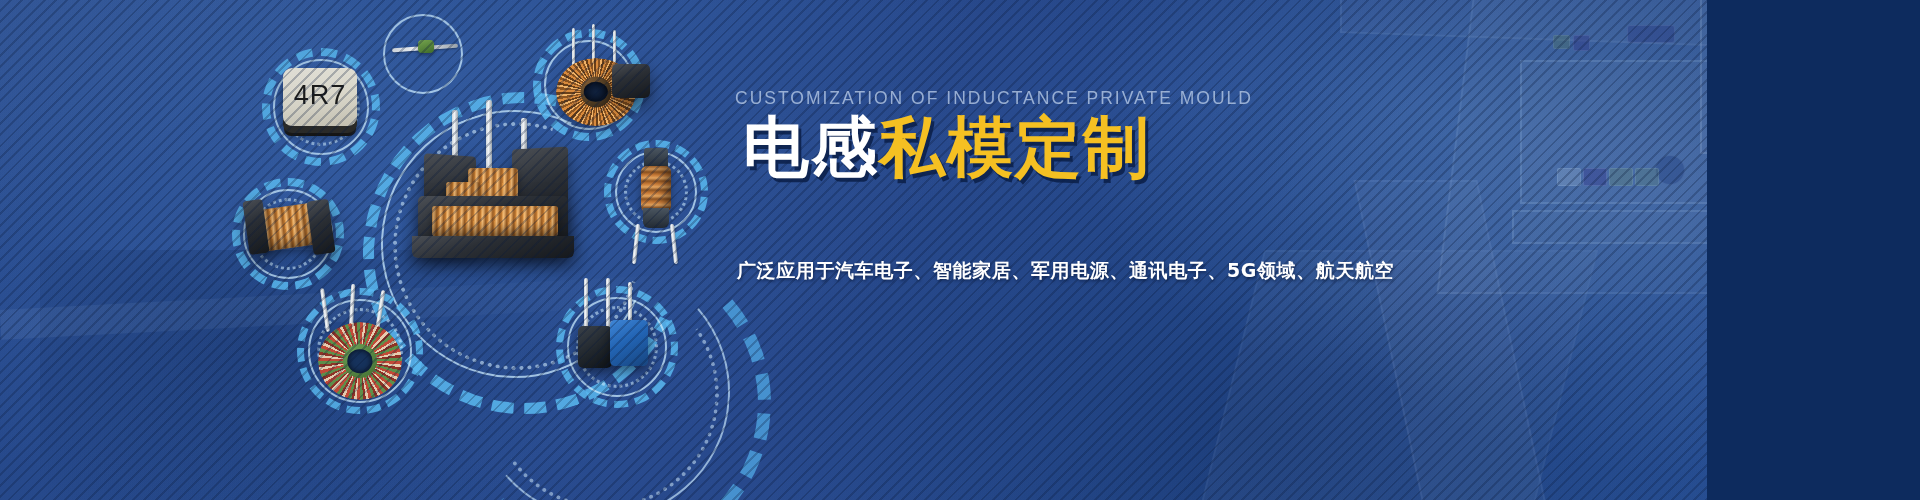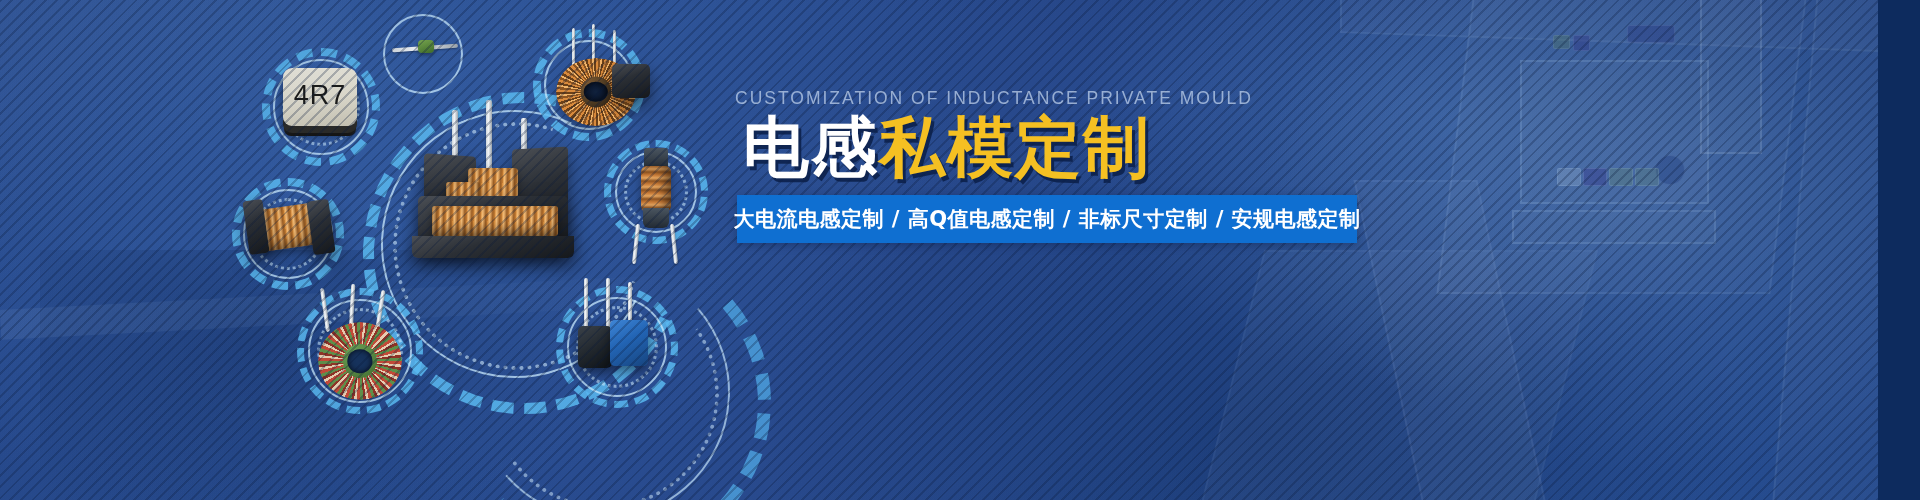--- a/index.html
+++ b/index.html
@@ -2,21 +2,21 @@
 <html><head>
 <meta charset="utf-8">
 <style>
   html, body {
     margin: 0;
     padding: 0;
     background: #0d2b5e;
   }
   #banner {
     position: relative;
-    width: 1878px;
+    width: 1707px;
     height: 500px;
     overflow: hidden;
     font-family: "Liberation Sans", "DejaVu Sans", sans-serif;
     background: #14532d;
   }
 
   
   .bg-photo {
     position: absolute;
     inset: 0;
@@ -428,19 +428,17 @@
   <div class="vignette"></div>
 
   <div class="text-col">
 
     <div class="eyebrow">CUSTOMIZATION OF INDUCTANCE PRIVATE MOULD</div>
 
     <div class="headline">
       <span class="hl-white">电感</span><span class="hl-gold">私模定制</span>
     </div>
 
-    <div class="pill">
-      <span class="pill-text">大电流电感定制  /  高Q值电感定制  /  非标尺寸定制  /  安规电感定制</span>
-    </div>
-
+
+    <div class="sub">广泛应用于汽车电子、智能家居、军用电源、通讯电子、5G领域、航天航空</div>
   </div>
 
 </div>
 
 </body></html>

